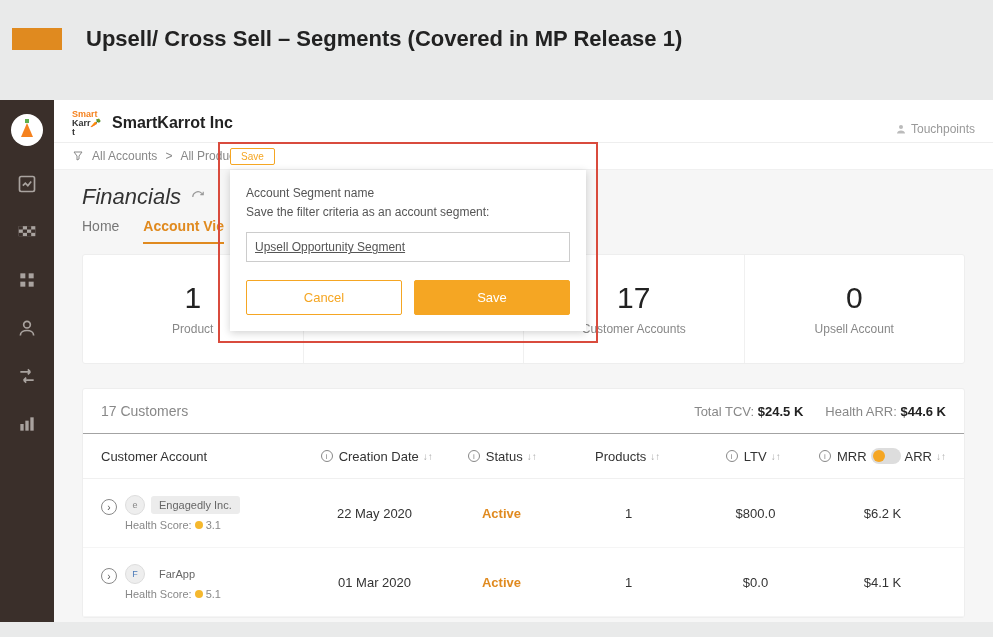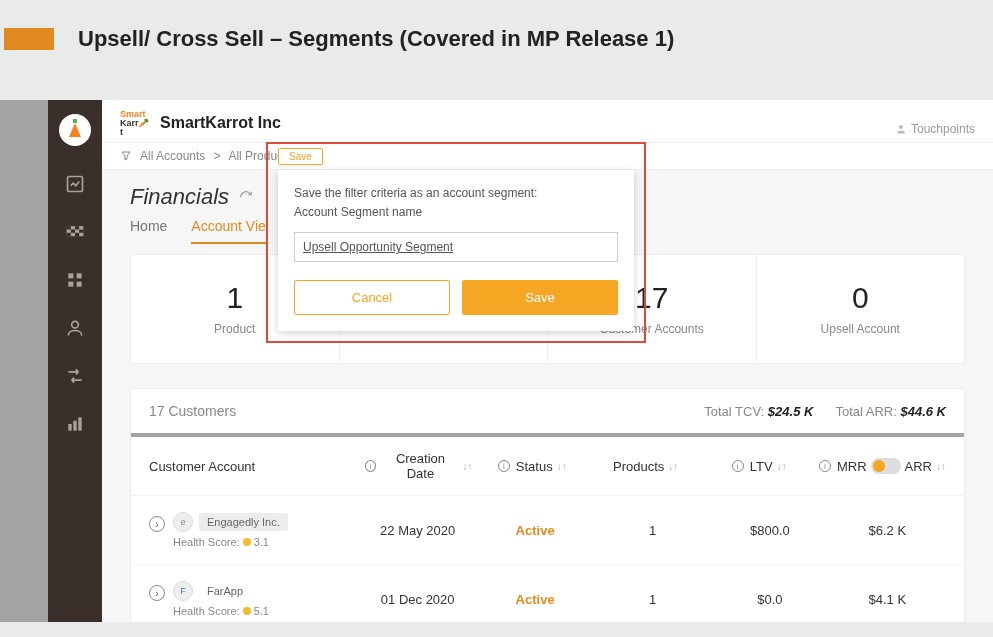--- a/index.html
+++ b/index.html
@@ -7,42 +7,41 @@
     font-family: -apple-system, BlinkMacSystemFont, "Segoe UI", Arial, sans-serif;
     background: #e9eaea;
     width: 993px;
     height: 637px;
     overflow: hidden;
     color: #333;
   }
   .slide-header {
     display: flex;
     align-items: center;
-    padding: 26px 0 20px 4px;
+    padding: 26px 0 20px 12px;
   }
   .slide-accent {
     width: 50px;
     height: 22px;
     background: #e08a1f;
     margin-right: 24px;
   }
   .slide-title {
     font-size: 22px;
     font-weight: 700;
     color: #222;
   }
   .app-frame {
     position: absolute;
     left: 0;
     top: 100px;
     width: 993px;
     height: 522px;
     display: flex;
     background: #a3a3a3;
-    padding-left: 48px;
   }
   .sidebar {
     width: 54px;
     background: #3a2f2a;
     display: flex;
     flex-direction: column;
     align-items: center;
     padding-top: 14px;
     gap: 28px;
   }
@@ -117,21 +116,21 @@
   }
   .section-title { font-size:22px; color:#333; font-weight:400;font-style:italic; }
   .refresh { width:14px; height:14px; color:#888; }
   .tabs {
     padding: 0 28px;
     display:flex;
     gap:24px;
     font-size:14px;
   }
   .tab { color:#777; padding-bottom:8px; cursor:pointer; }
-  .tab.active { color:#e08a1f; border-bottom:2px solid #e08a1f; }
+  .tab.active { color:#e08a1f; border-bottom:2px solid #e08a1f;font-weight:bold; }
   .metrics {
     margin: 10px 28px 0 28px;
     background:#fff;
     border:1px solid #eee;
     display:flex;
     height:110px;
     border-radius:3px;
   }
   .metric {
     flex:1;
@@ -149,24 +148,24 @@
     background:#fff;
     border:1px solid #eee;
     border-radius:3px;
   }
   .table-top {
     padding:14px 18px;
     display:flex;
     align-items:center;
     font-size:14px;
     color:#888;
-    border-bottom:4px solid #a3a3a3;
+    border-bottom:1px solid #a3a3a3;
   }
   .totals { margin-left:auto; display:flex; gap:22px; font-size:13px; }
-  .totals b { color:#222; font-weight:600;font-style:italic; }
+  .totals b { color:#222; font-weight:600; }
   .thead {
     display:flex;
     padding:14px 18px;
     font-size:13px;
     color:#333;
     border-bottom:1px solid #f0f0f0;
     align-items:center;
     gap:6px;
   }
   .col-acct{flex:0 0 210px;}
@@ -359,21 +358,21 @@
         <div class="metric-value">0</div>
         <div class="metric-label">Upsell Account</div>
       </div>
     </div>
 
     <div class="table-card">
       <div class="table-top">
         <span>17 Customers</span>
         <div class="totals">
           <span><span>Total TCV:</span> <b>$24.5 K</b></span>
-          <span><span>Total ARR:</span> <b>$44.6 K</b></span>
+          <span><span>Health ARR:</span> <b>$44.6 K</b></span>
         </div>
       </div>
       <div class="thead">
         <div class="col-acct">Customer Account</div>
         <div class="col">
             <span class="info-circle">i</span>
             <span>Creation Date</span>
             <span class="sort-arrows">↓↑</span>
           </div>
         <div class="col">
@@ -421,33 +420,33 @@
         <div class="acct-cell">
           <div class="expand-circle">›</div>
           <div class="acct-info">
             <div class="acct-top">
               <div class="acct-logo" style="color:#4a7ab8">F</div>
               <div class="acct-chip" style="background:transparent">FarApp</div>
             </div>
             <div class="health"><span>Health Score:</span><span class="health-dot"></span><span>5.1</span></div>
           </div>
         </div>
-        <div class="cell">01 Dec 2020</div>
+        <div class="cell">01 Mar 2020</div>
         <div class="cell status">Active</div>
         <div class="cell">1</div>
         <div class="cell">$0.0</div>
         <div class="cell">$4.1 K</div>
       </div>
     </div>
 
     <div class="modal-frame">
       <div class="save-pill">Save</div>
       <div class="modal">
+        <div class="modal-text">Account Segment name</div>
         <div class="modal-text">Save the filter criteria as an account segment:</div>
-        <div class="modal-text">Account Segment name</div>
         <input class="modal-input" value="Upsell Opportunity Segment" style="">
         <div class="modal-buttons">
           <div class="btn btn-cancel">Cancel</div>
           <div class="btn btn-save">Save</div>
         </div>
       </div>
     </div>
 
   </div>
 </div>

